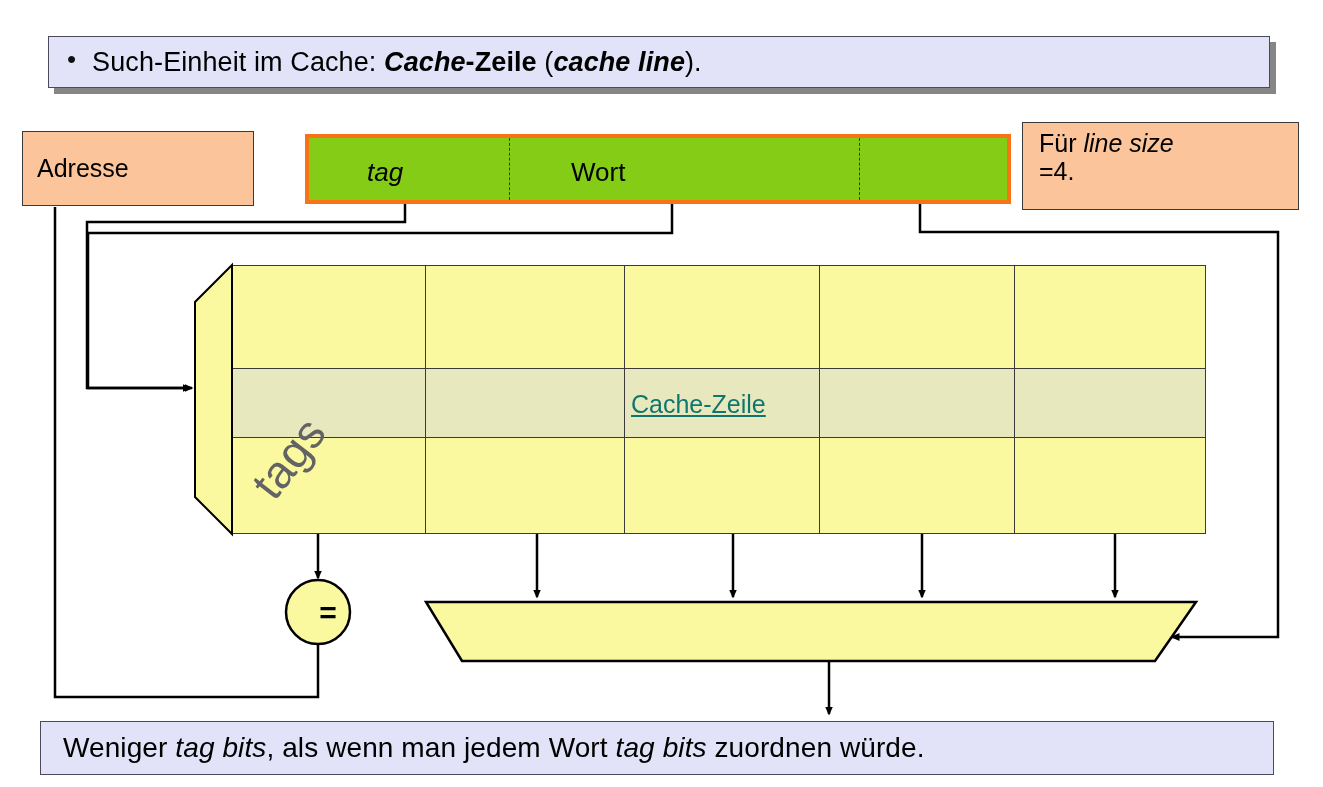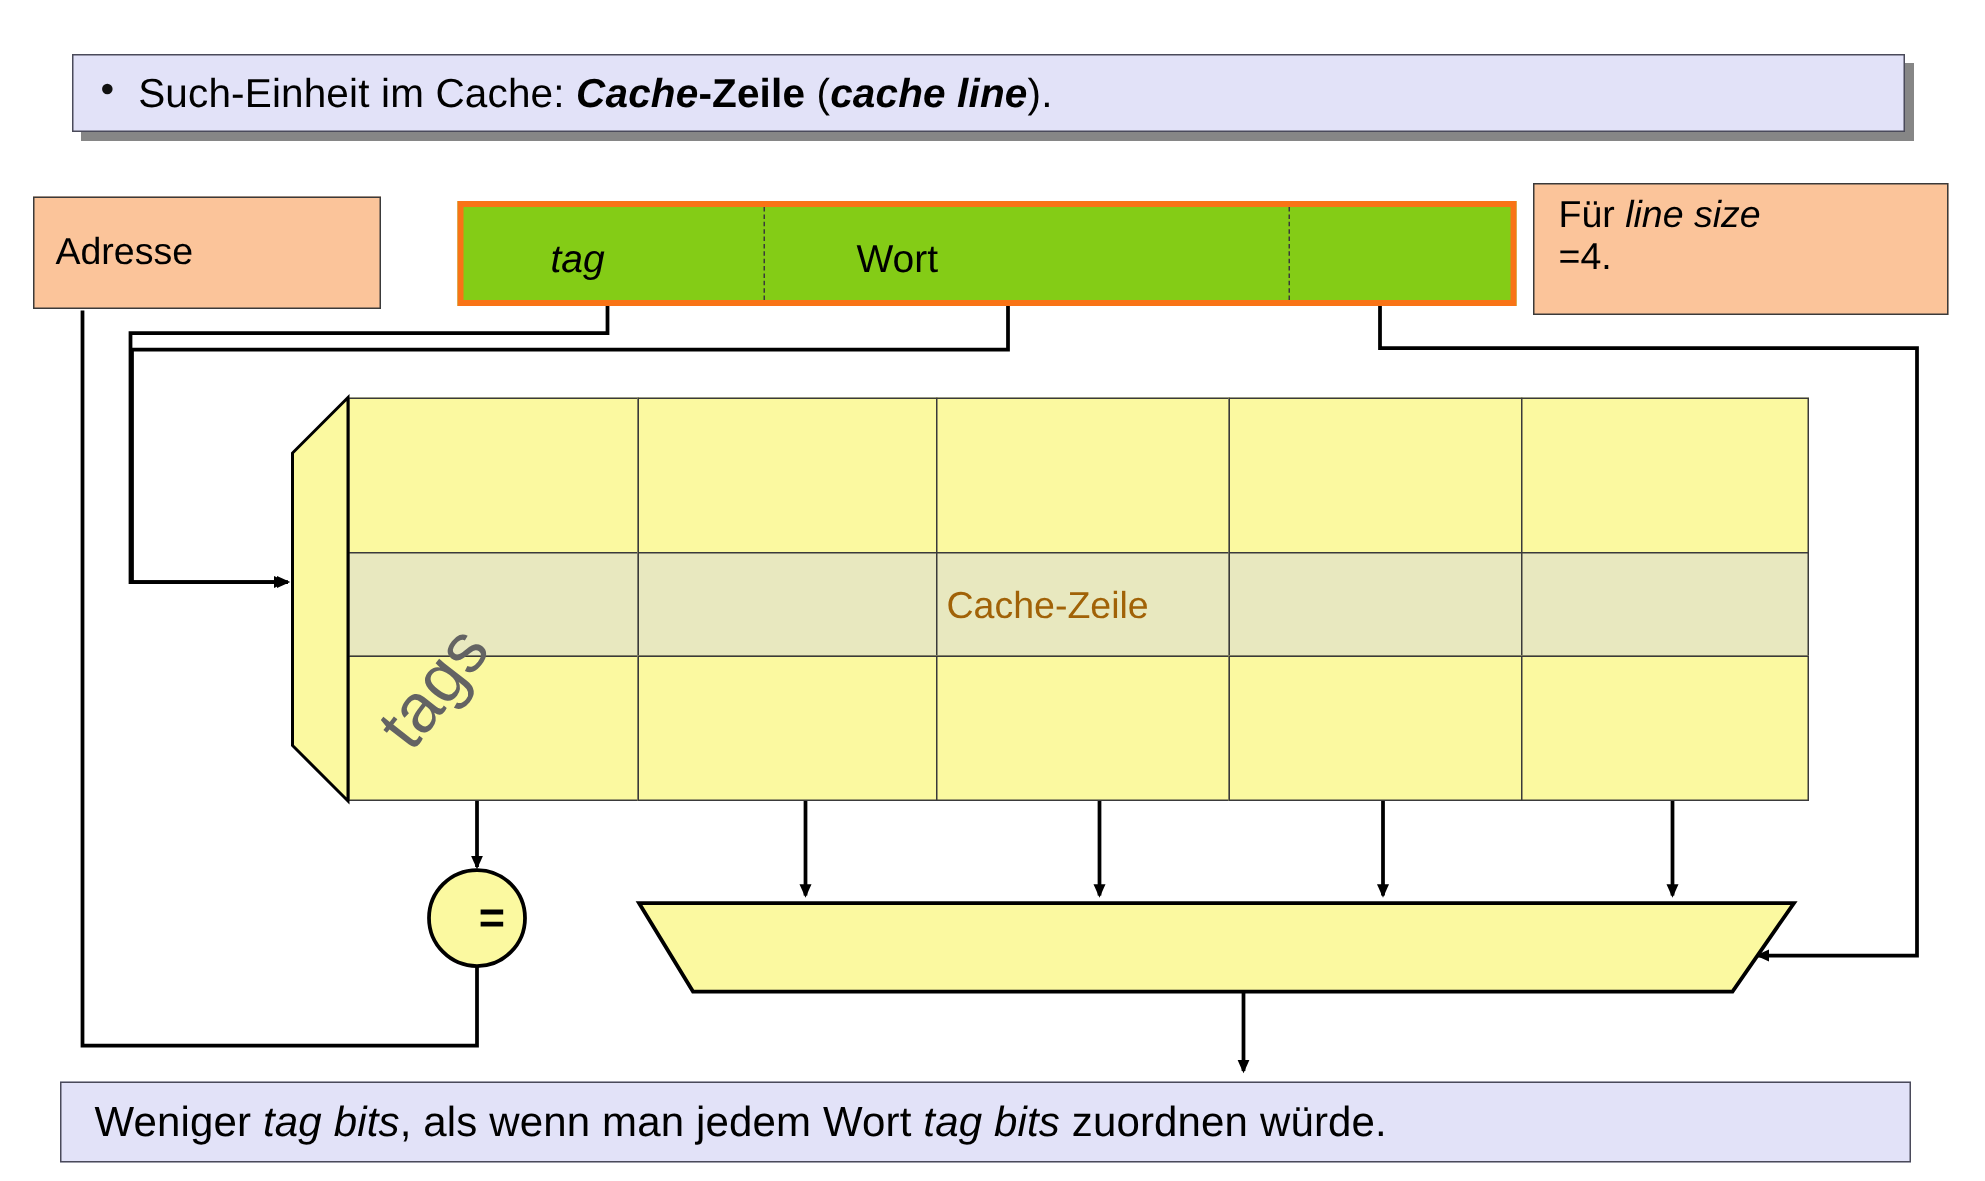--- a/index.html
+++ b/index.html
@@ -121,22 +121,23 @@
   .grid-cell {
     position: absolute;
     background: #fbf9a0;
     border: 1px solid #3a3a3a;
     box-sizing: border-box;
   }
   .grid-cell.hl { background: #e8e8bf; }
   .cell-label {
     position: absolute;
     font-size: 25px;
-    color: #a16207;
+    color: #0f766e;
     white-space: nowrap;
+    text-decoration: underline;
   }
   .tags-word {
     position: absolute;
     font-size: 46px;
     color: #636363;
     font-weight: normal;
     transform: rotate(-52deg);
     transform-origin: left bottom;
     white-space: nowrap;
   }

